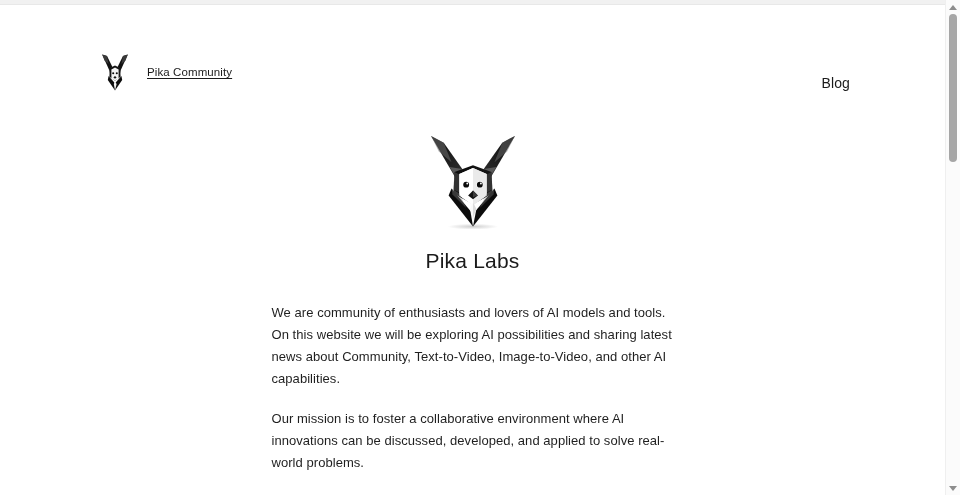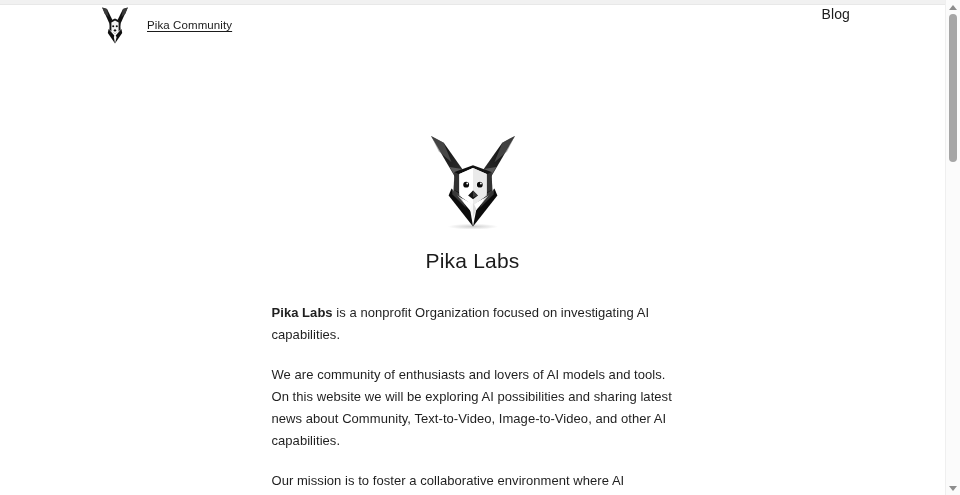--- a/index.html
+++ b/index.html
@@ -38,21 +38,21 @@
     overflow: hidden;
   }
 
   
   .site-header {
     position: absolute;
     top: 0; left: 0;
     width: 945px;
     height: 87px;
     display: flex;
-    align-items: flex-start;
+    align-items: flex-end;
   }
   .header-left {
     display: flex;
     align-items: center;
     margin-left: 99px;
   }
   .logo-small {
     width: 32px;
     height: 40px;
     display: block;
@@ -278,21 +278,20 @@
         <polygon points="144,118 128,128 114,158 142,130" fill="#858585" opacity="0.35"></polygon>
 
         <polygon points="100,146 107,160 100,196 94,160" fill="#fafafa"></polygon>
         <polygon points="100,146 107,160 100,178" fill="#dcdcdc"></polygon>
       </svg>
     </div>
 
     <h1 class="site-title">Pika Labs</h1>
 
     <div class="prose">
-      <p><strong>Pika Labs</strong><span> is a nonprofit Organization focused on investigating AI capabilities.</span></p>
       <p>We are community of enthusiasts and lovers of AI models and tools. On this website we will be exploring AI possibilities and sharing latest news about Community, Text-to-Video, Image-to-Video, and other AI capabilities.</p>
       <p>Our mission is to foster a collaborative environment where AI innovations can be discussed, developed, and applied to solve real-world problems.</p>
     </div>
 
   </main>
 </div>
 
 <div class="scrollbar">
   <div class="sb-btn sb-up">
     <span class="sb-arrow up"></span>

